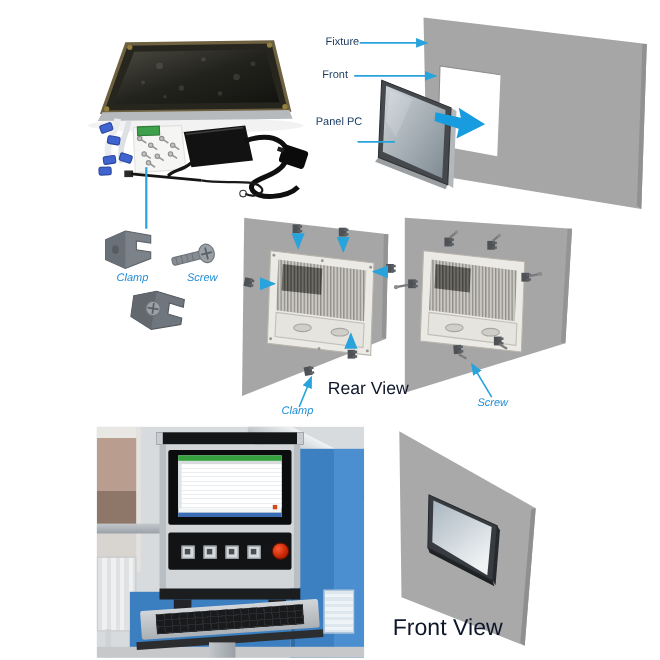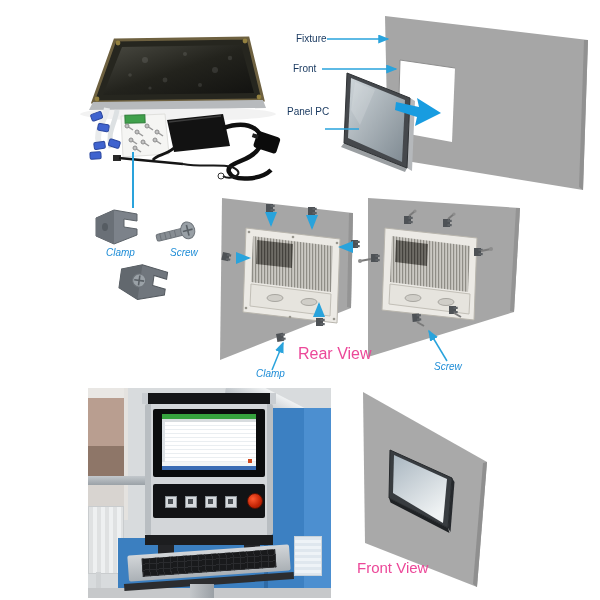--- a/index.html
+++ b/index.html
@@ -8,23 +8,23 @@
     font-family:"Liberation Sans", sans-serif;
   }
   .abs{position:absolute;}
   .title{
     position:absolute;left:106px;top:9px;
     font-size:18px;font-weight:bold;color:#1088d6;letter-spacing:.2px;
   }
   .lbl{position:absolute;font-size:10px;line-height:12px;white-space:nowrap;}
   .lbl-navy{color:#17375e;}
   .lbl-blue{color:#1d8cd6;font-style:italic;}
-  .caption{position:absolute;color:#ec4899;white-space:nowrap;}
+  .caption{position:absolute;color:#0f172a;white-space:nowrap;}
   .caption-rear{left:298px;top:345px;font-size:16px;}
-  .caption-front{left:357px;top:559px;font-size:15px;}
+  .caption-front{left:357px;top:559px;font-size:21px;}
   .connector-line{position:absolute;left:132px;top:152px;width:2px;height:56px;background:#2aa3dc;}
 
   
   .ws{position:absolute;left:88px;top:388px;width:243px;height:210px;overflow:hidden;background:#d8dbdd;}
   .ws *{position:absolute;}
   .ws-window{left:0;top:0;width:36px;height:132px;
     background:linear-gradient(180deg,#e9e7e4 0 10px,#b99e90 10px 58px,#8e7668 58px 96px,#d8d4d0 96px);
     border-right:4px solid #e4e2df;}
   .ws-rail{left:0;top:88px;width:58px;height:9px;background:linear-gradient(#c3c8cc,#9aa1a7);}
   .ws-radiator{left:0;top:118px;width:34px;height:66px;background:repeating-linear-gradient(90deg,#dfe1e2 0 4px,#eef0f1 4px 8px);border:1px solid #c9ccce;}

